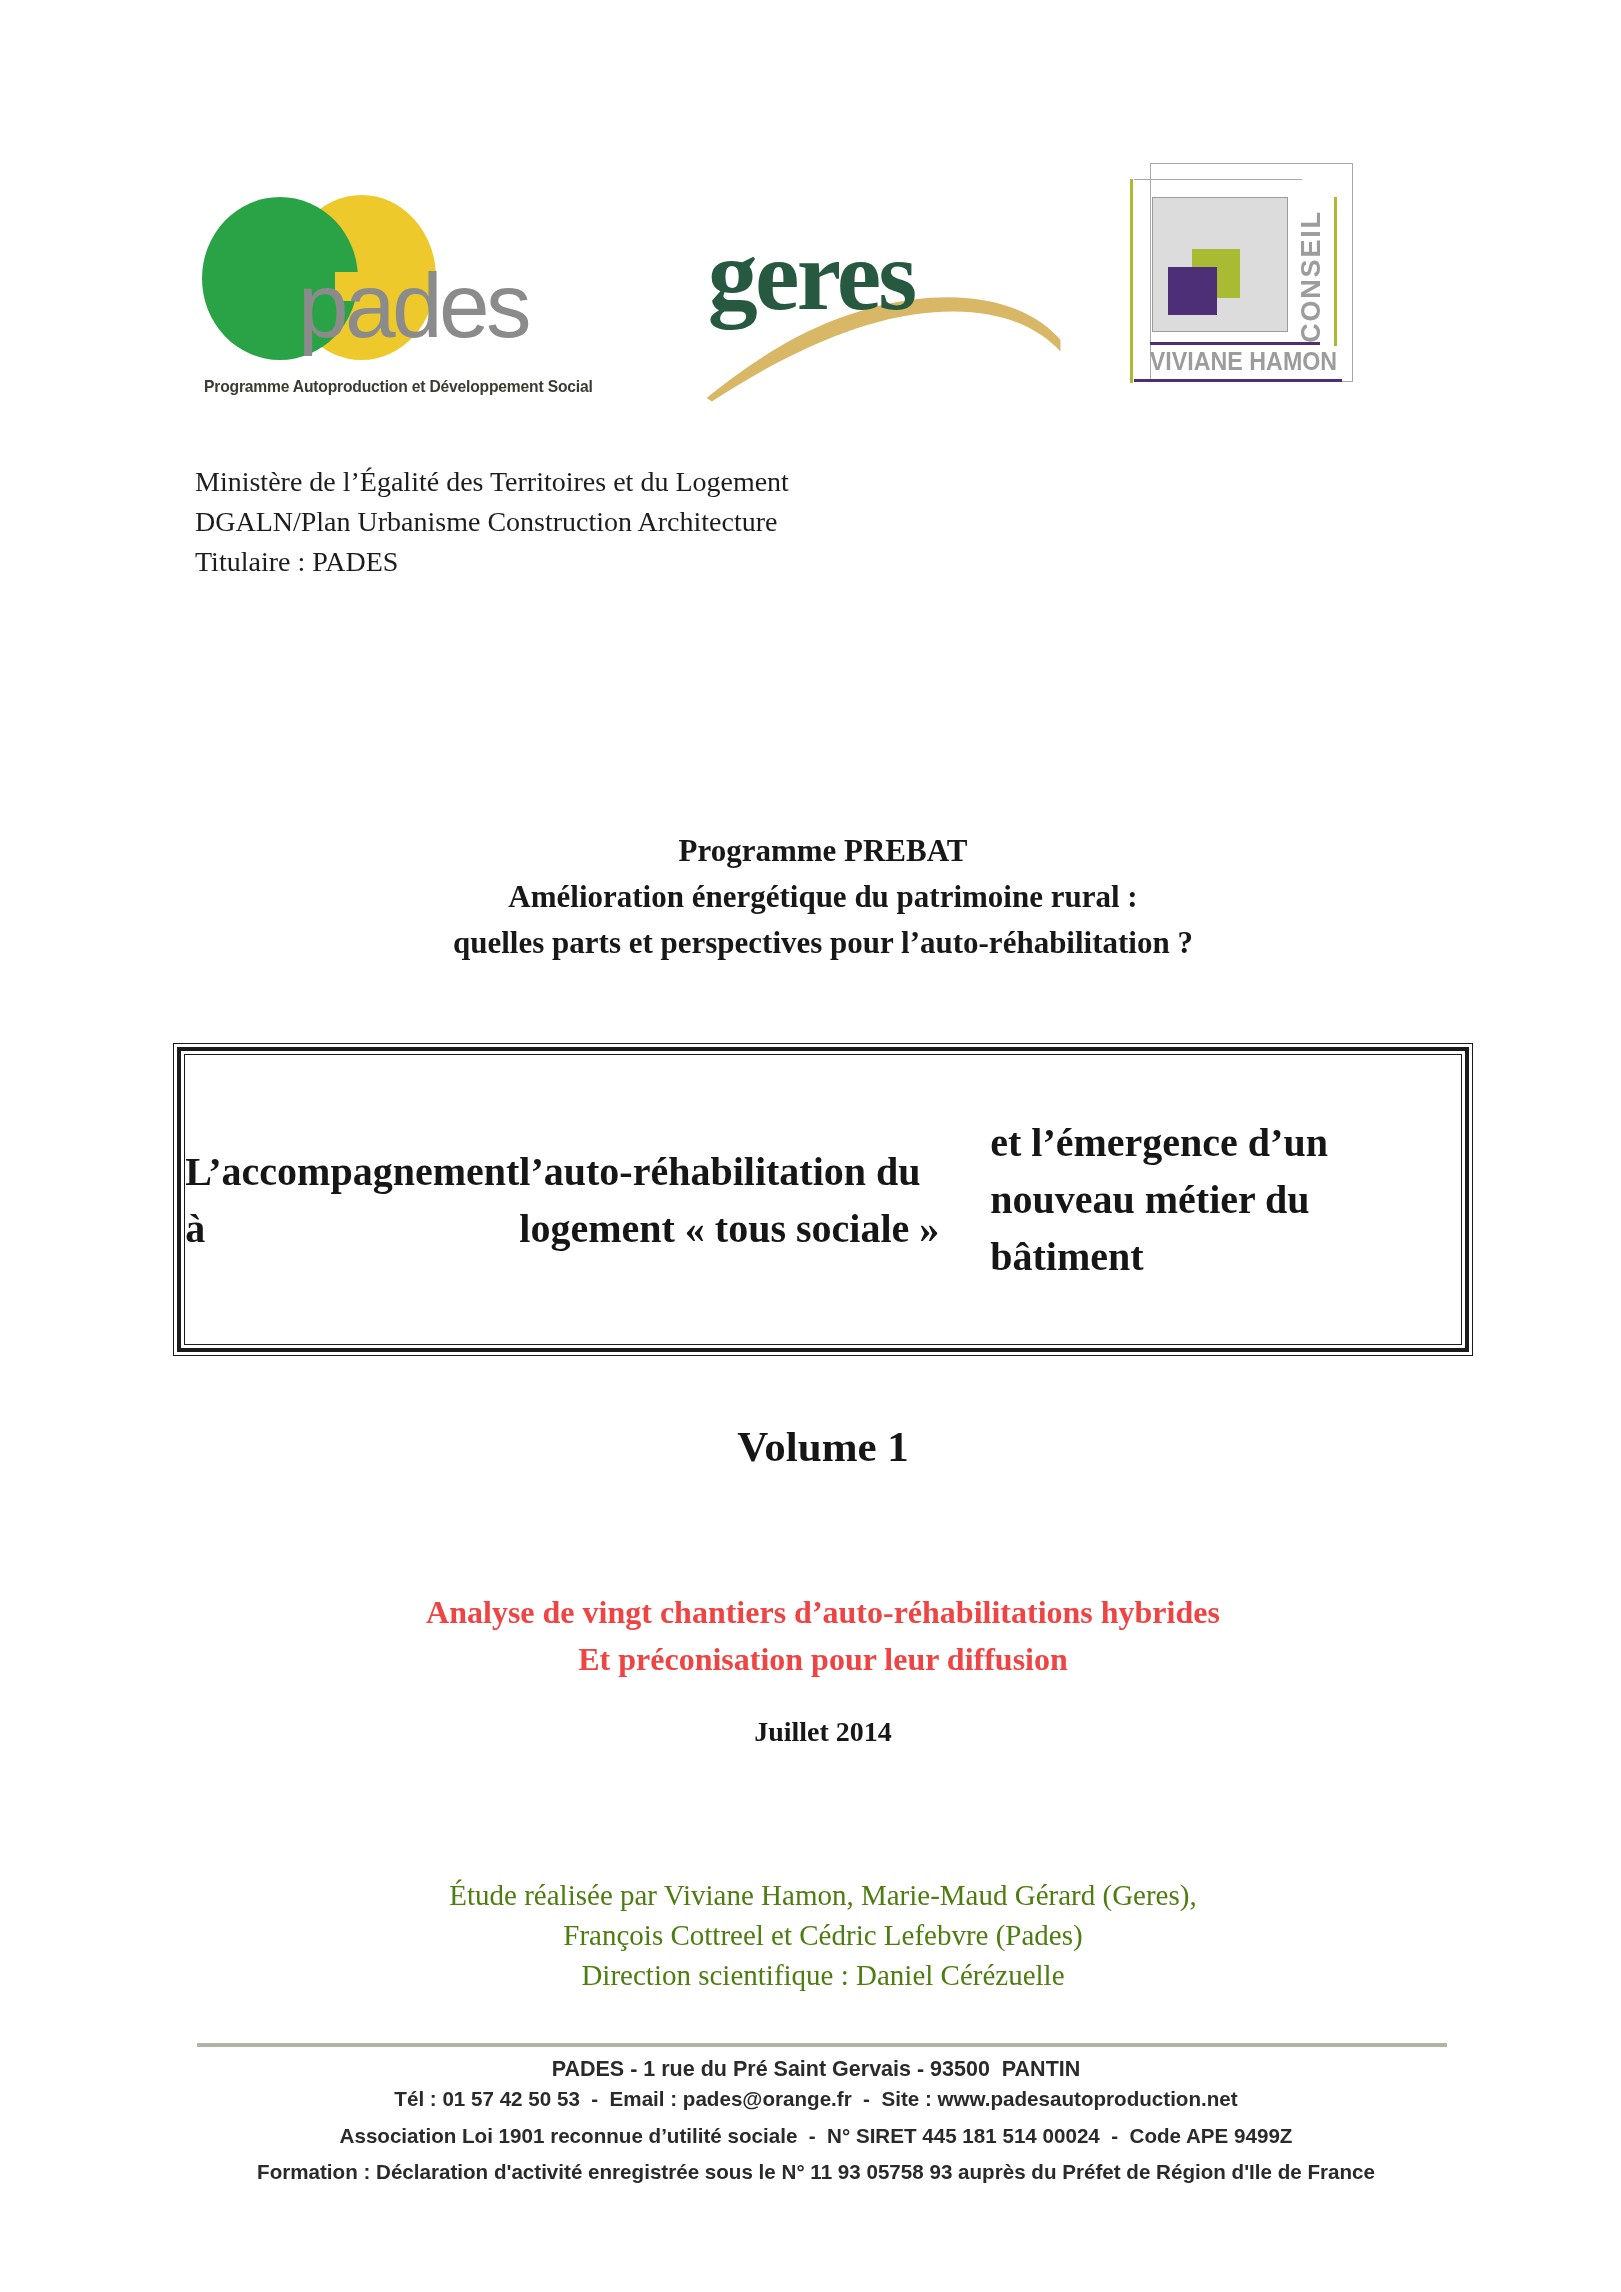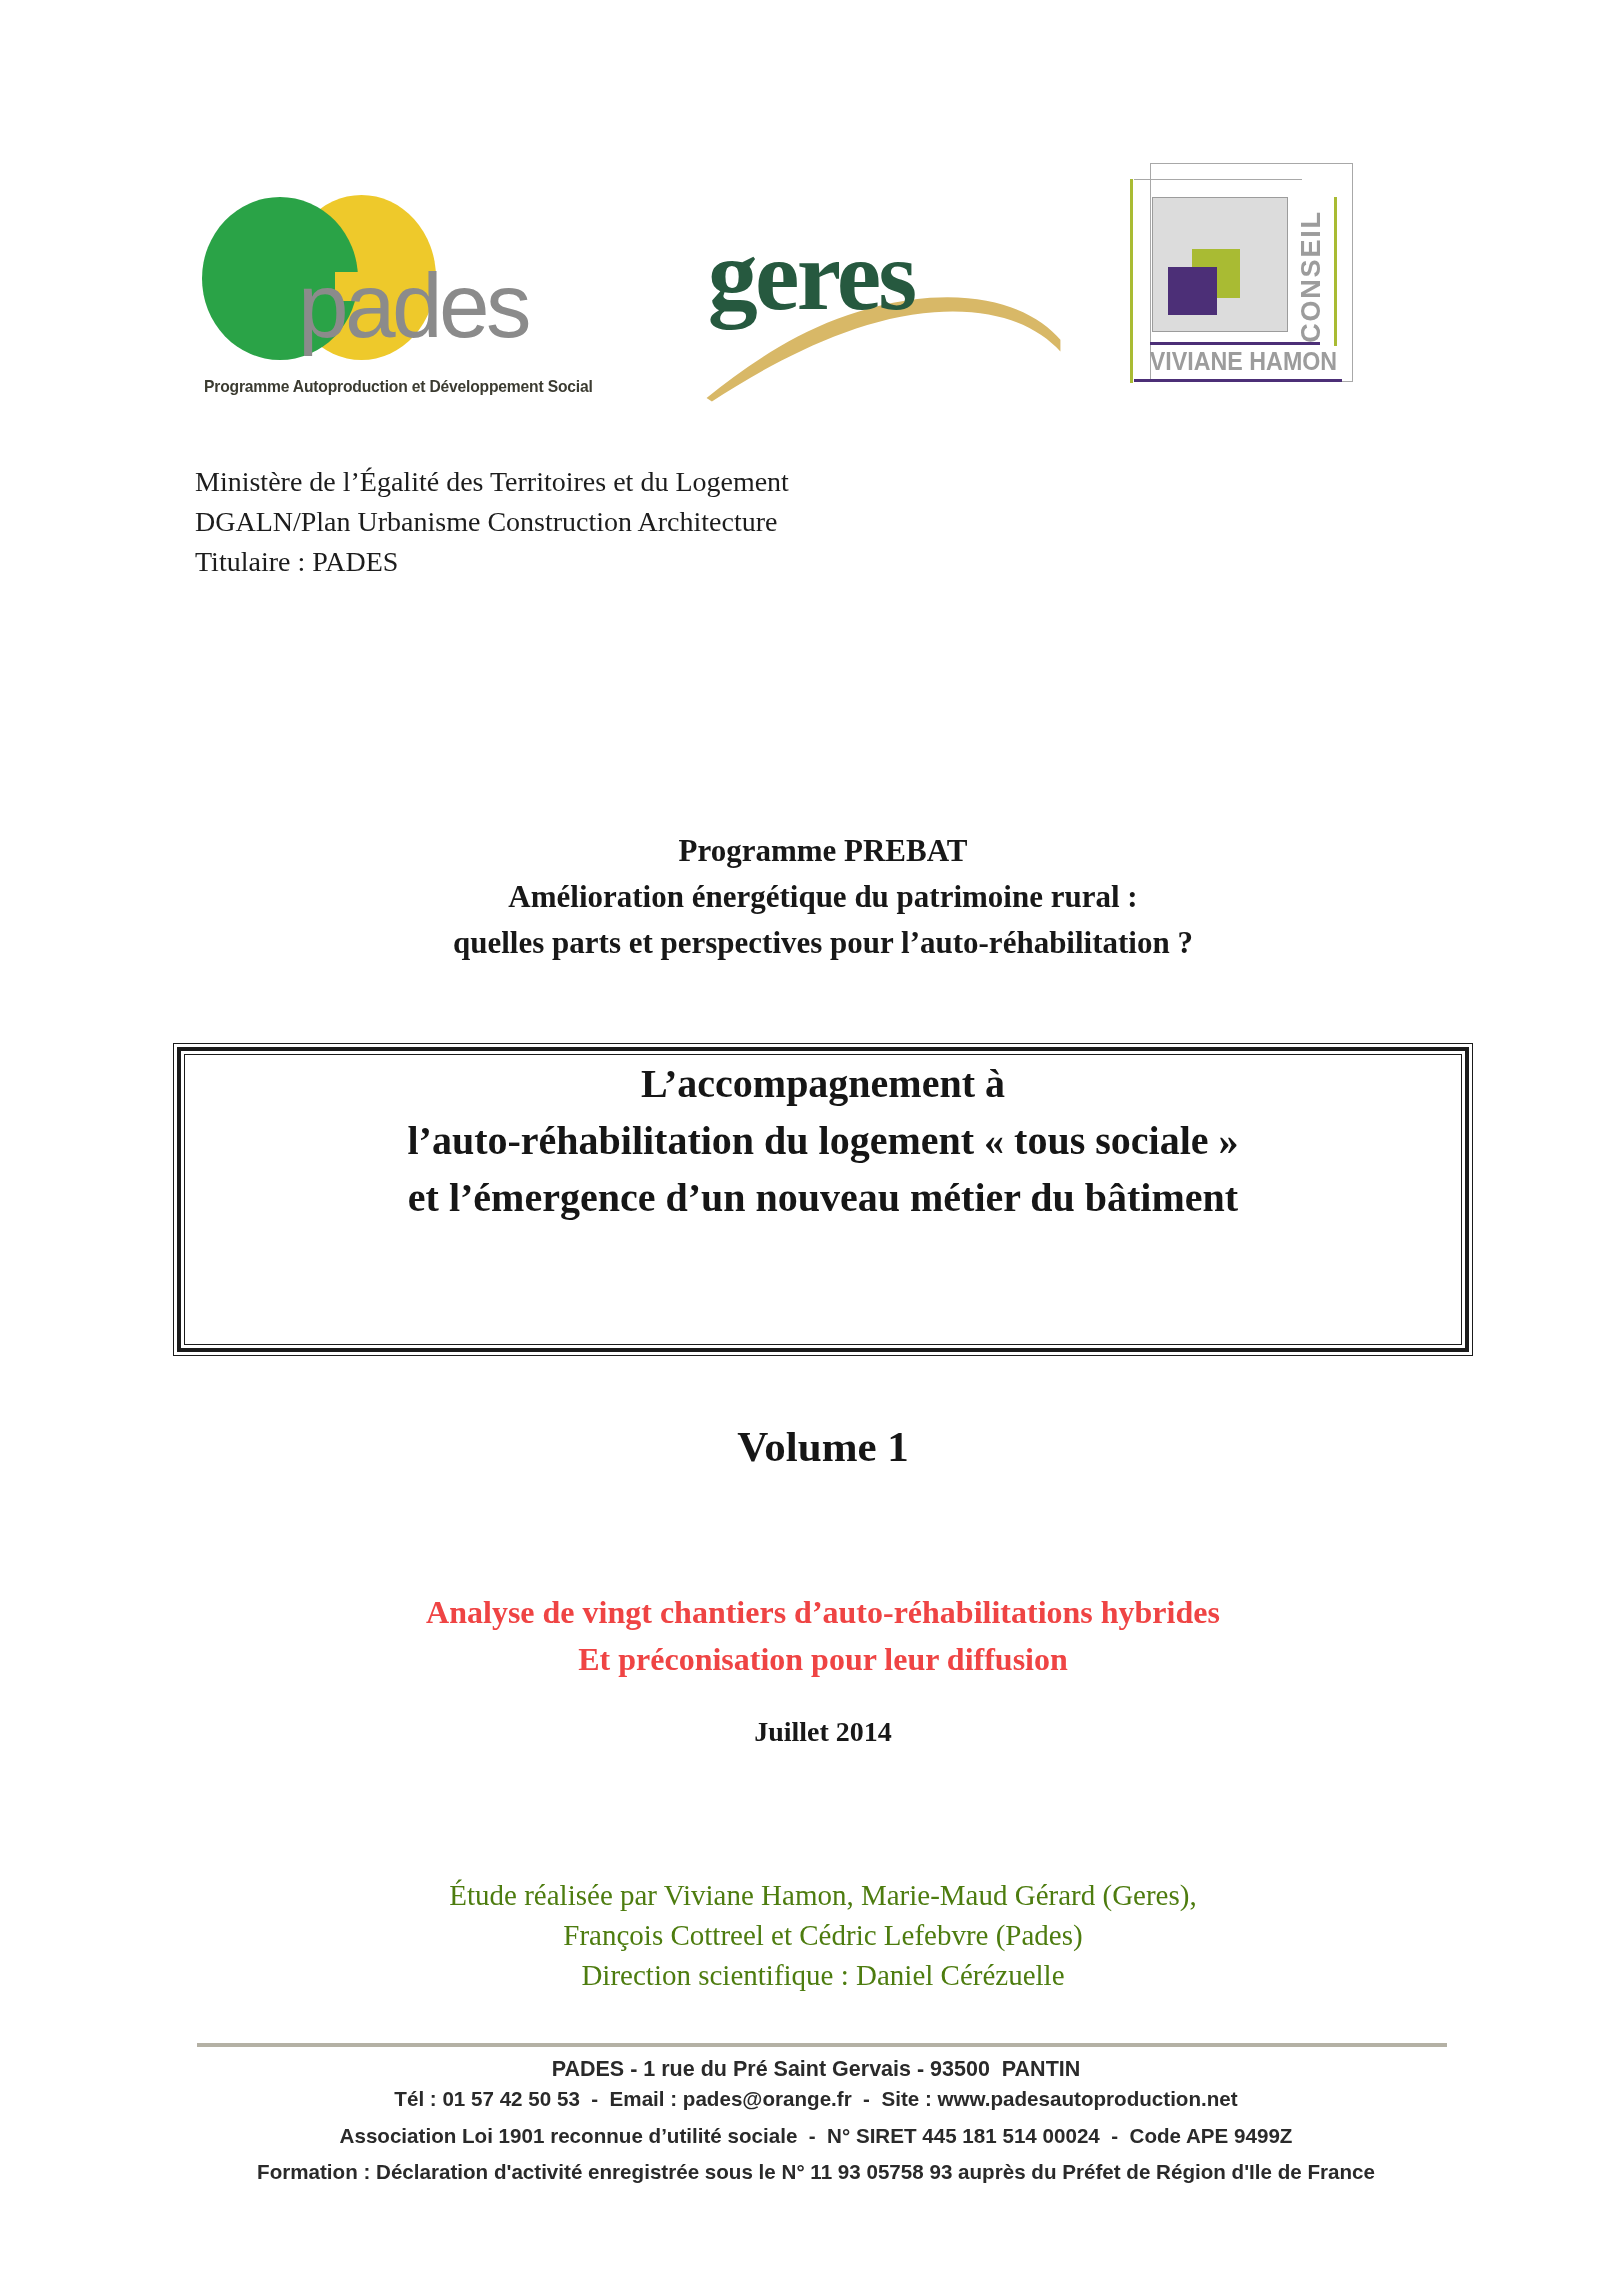--- a/index.html
+++ b/index.html
@@ -56,21 +56,21 @@
   
   .ministry { left:195px; top:462px; font-size:28px; line-height:40px; color:#1d1d1d; }
 
   .center-col { left:173px; width:1300px; text-align:center; }
   .program  { top:828px; font-weight:bold; font-size:31px; line-height:46px; color:#181818; }
 
   .title-box { left:173px; top:1043px; width:1300px; height:313px;
                border:1.8px solid #1b1b1b; padding:2.7px; box-sizing:border-box; }
   .title-box-mid { width:100%; height:100%; border:4.5px solid #1b1b1b; padding:3.6px; box-sizing:border-box; }
   .title-box-inner { width:100%; height:100%; border:1.8px solid #1b1b1b; box-sizing:border-box;
-                     display:flex; flex-direction:column; justify-content:flex-start; align-items:center;
+                     display:flex; flex-direction:row; justify-content:flex-start; align-items:center;
                      font-weight:bold; font-size:40px; line-height:57px; color:#161616; }
 
   .volume   { top:1422px; font-weight:bold; font-size:43px; color:#161616; }
   .subtitle { top:1589px; font-weight:bold; font-size:32px; line-height:47px; color:#ef4444; }
   .date-line{ top:1716px; font-weight:bold; font-size:28px; color:#181818; }
   .credits  { top:1875px; font-size:29px; line-height:40px; color:#4d7c0f; }
 
   .separator { left:197px; top:2043px; width:1250px; height:3.6px; background:#b4b1a5; }
 
   .footer-line { left:166px; width:1300px; text-align:center; white-space:pre-wrap;

